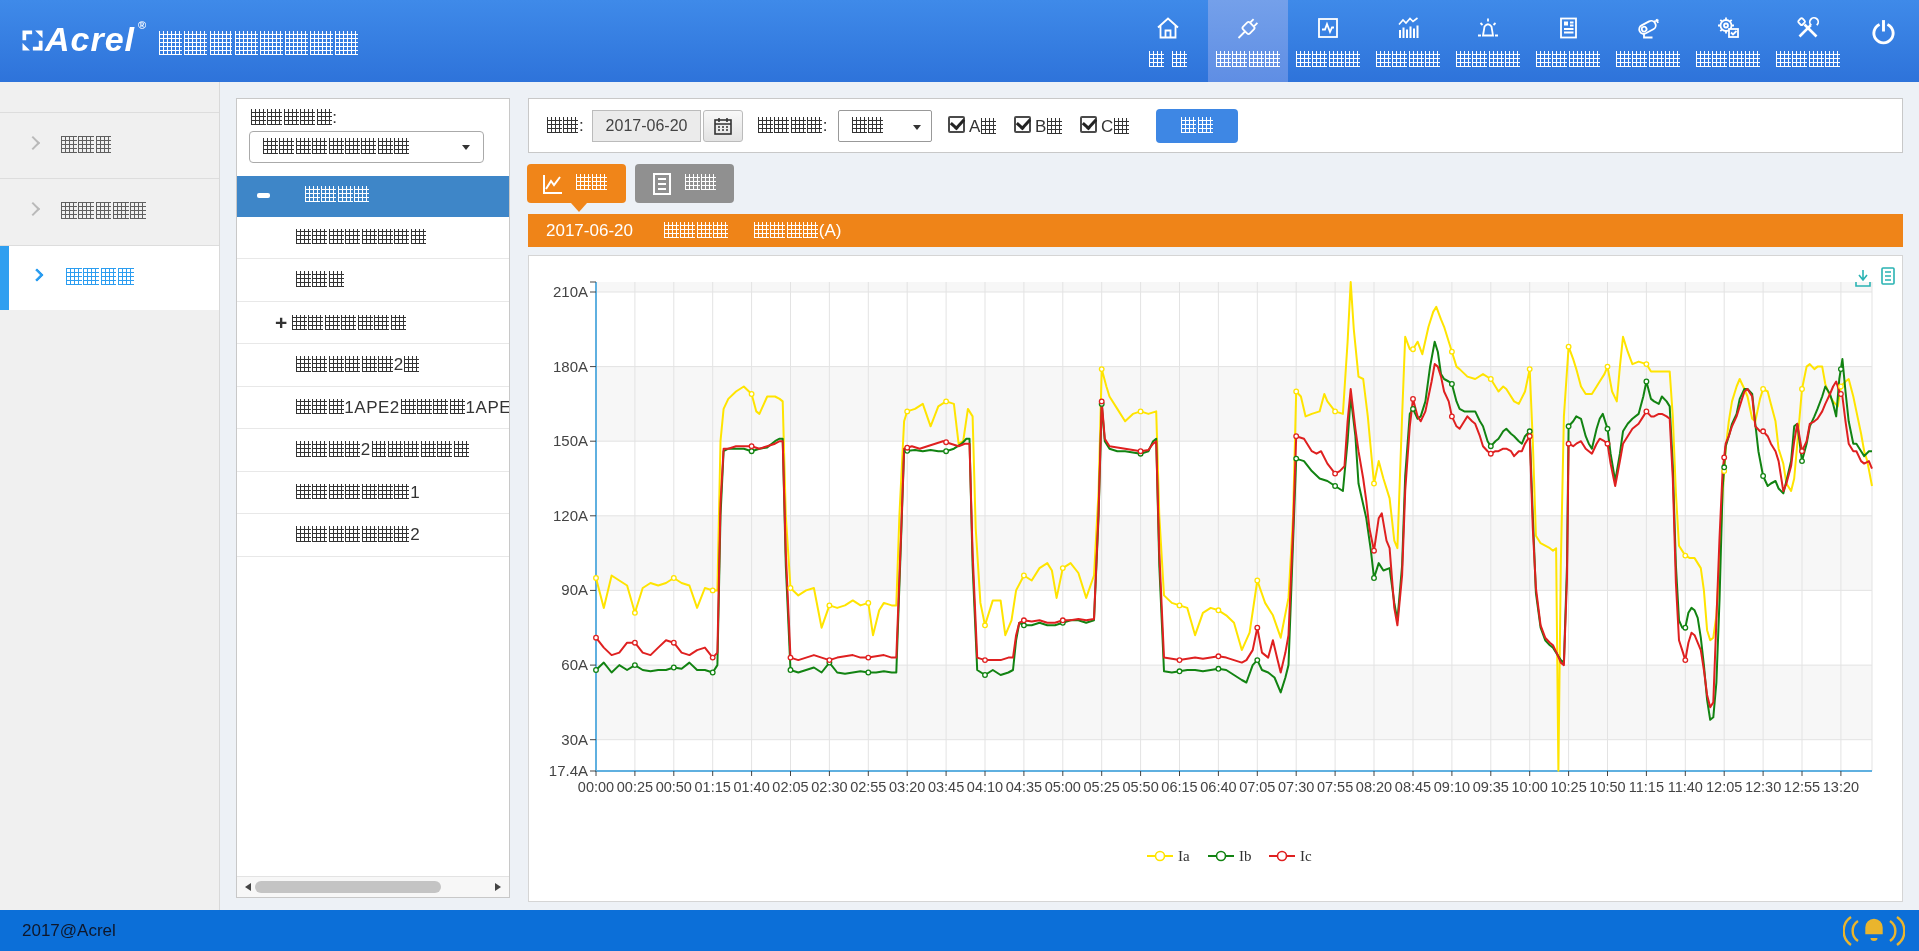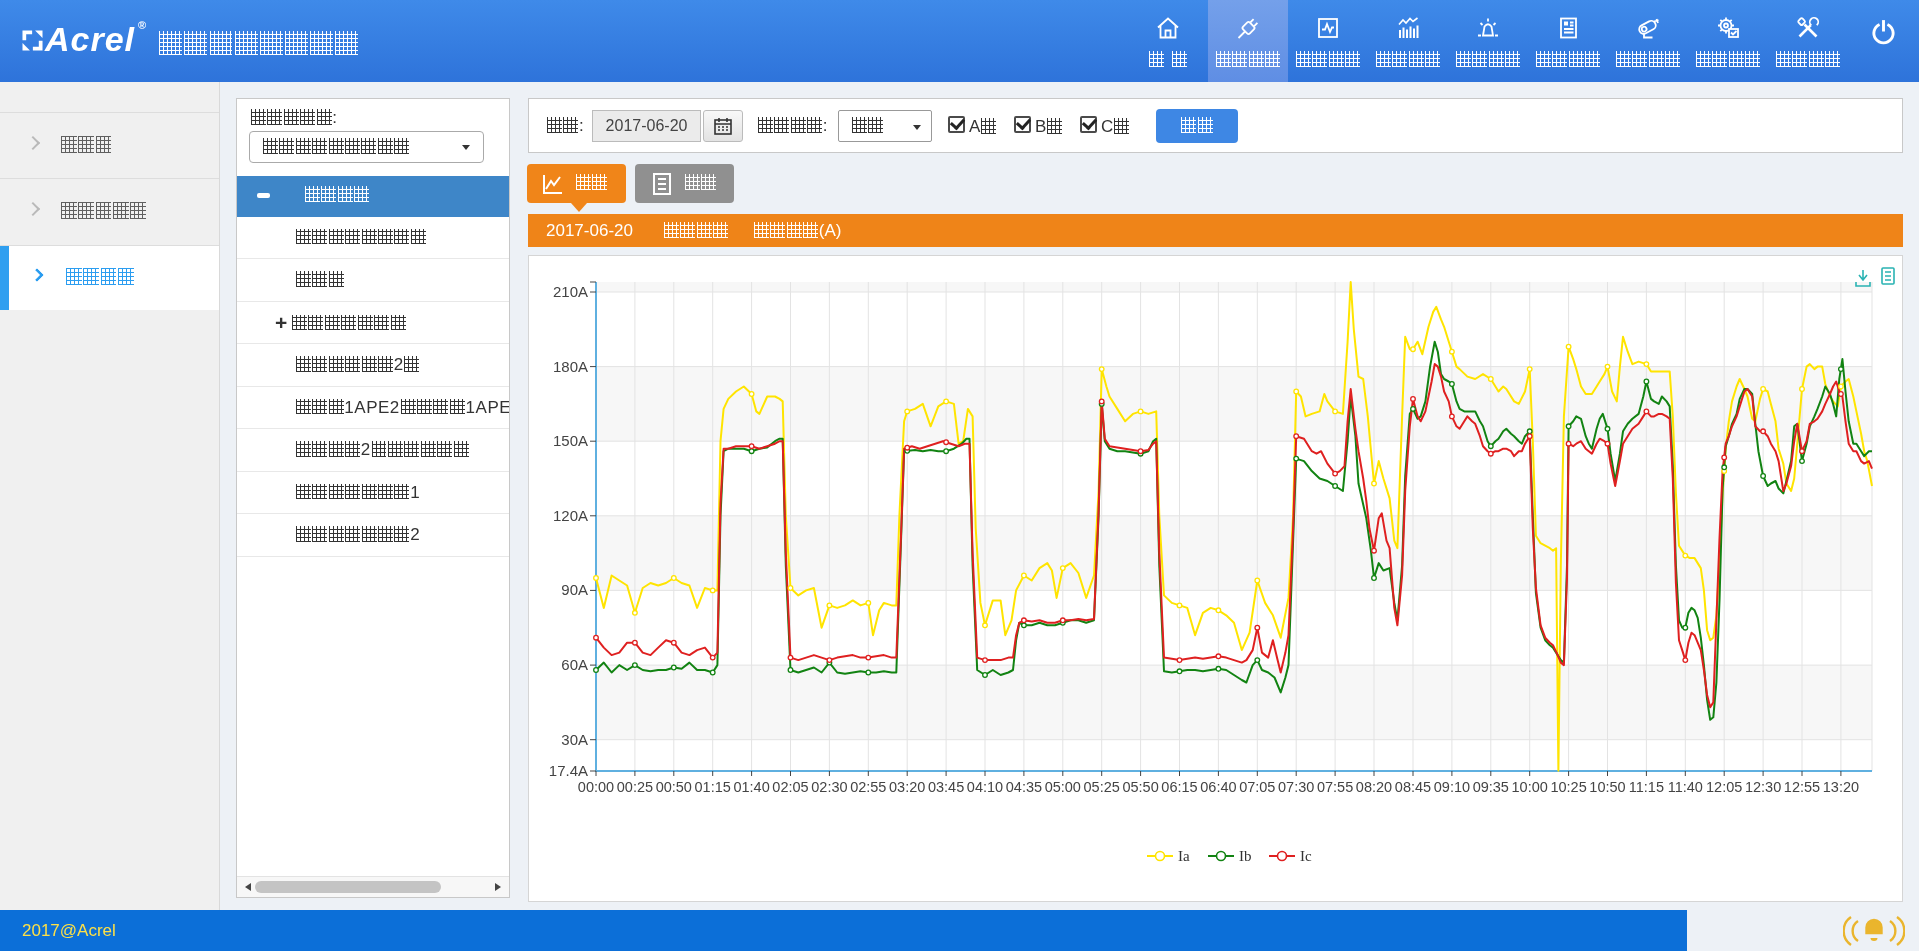--- a/index.html
+++ b/index.html
@@ -12,21 +12,21 @@
 #acrel{position:absolute;left:45px;top:19px;color:#fff;font-size:34px;font-weight:bold;font-style:italic;letter-spacing:1px}
 #acrel sup{font-size:11px;font-style:normal;vertical-align:22px;margin-left:3px}
 #title{position:absolute;left:158px;top:28px;color:#fff;font-size:26px;letter-spacing:2.5px}
 #navitems{position:absolute;left:1128px;top:0;height:82px}
 .nitem{position:absolute;top:0;width:80px;height:82px;text-align:center;color:#fff}
 .nitem svg{margin-top:14px}
 .nitem span{display:block;font-size:17px;margin-top:4px;letter-spacing:1px}
 .nitem.active{background:linear-gradient(180deg,#74a0ea,#5f8ee4)}
 #pwr{position:absolute;left:1869px;top:17px}
 
-#footer{position:absolute;left:0;top:910px;width:1687px;height:41px;background:#0c6fd8;color:#fde047}
+#footer{position:absolute;left:0;top:910px;width:1919px;height:41px;background:#0c6fd8;color:#0f172a}
 #footer .txt{position:absolute;left:22px;top:11px;font-size:17px}
 
 #sidebar{position:absolute;left:0;top:82px;width:220px;height:828px;background:#f0f0f0;border-right:1px solid #d9d9d9}
 .srow{position:absolute;left:0;width:219px;height:67px;color:#5f5f5f;font-size:18px}
 .srow .chev{position:absolute;left:28px;top:25px;width:10px;height:10px;border-top:2.5px solid #b9b9b9;border-right:2.5px solid #b9b9b9;transform:rotate(45deg)}
 .srow .lab{position:absolute;left:60px;top:22px;letter-spacing:1px}
 #srow1{top:30px;border-top:1px solid #ddd;border-bottom:1px solid #ddd}
 #srow2{top:97px;border-bottom:1px solid #ddd}
 #sactive{position:absolute;left:0;top:164px;width:219px;height:64px;background:#fff}
 #sactive .bar{position:absolute;left:0;top:0;width:9px;height:64px;background:#2f9ff0}

